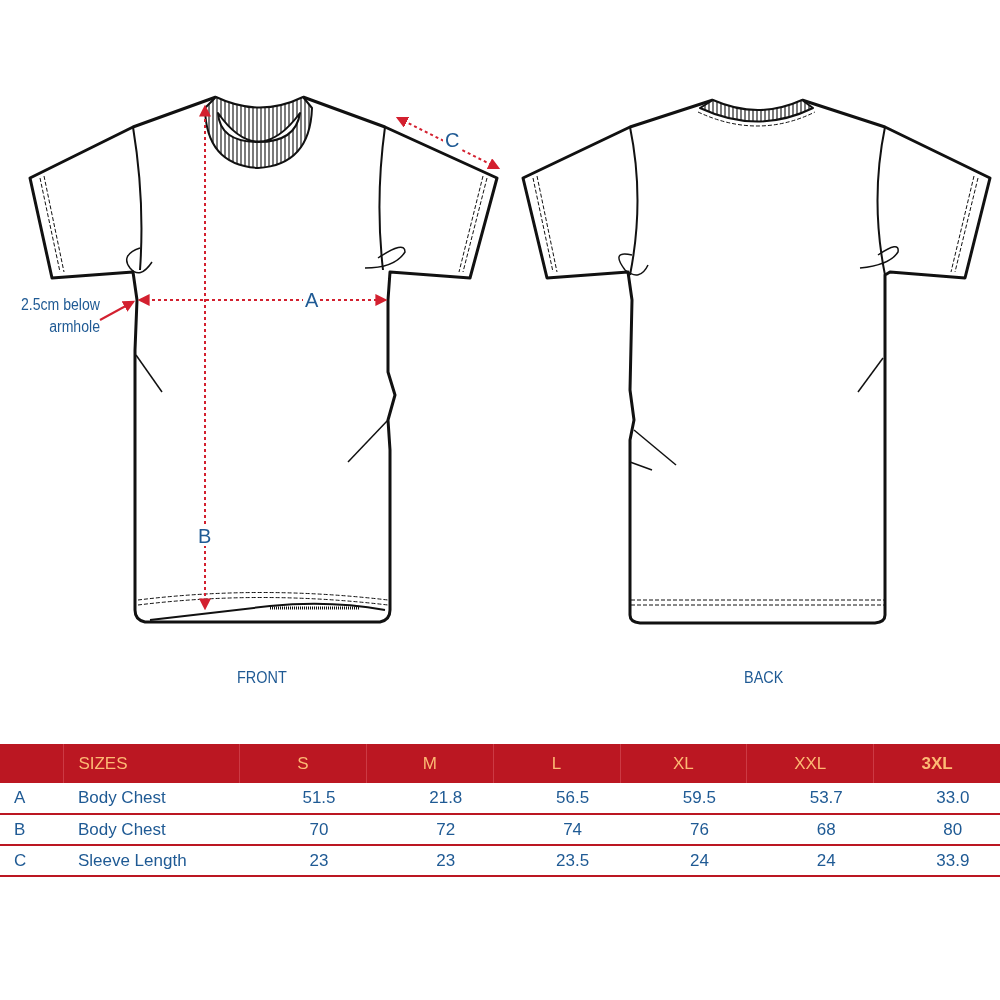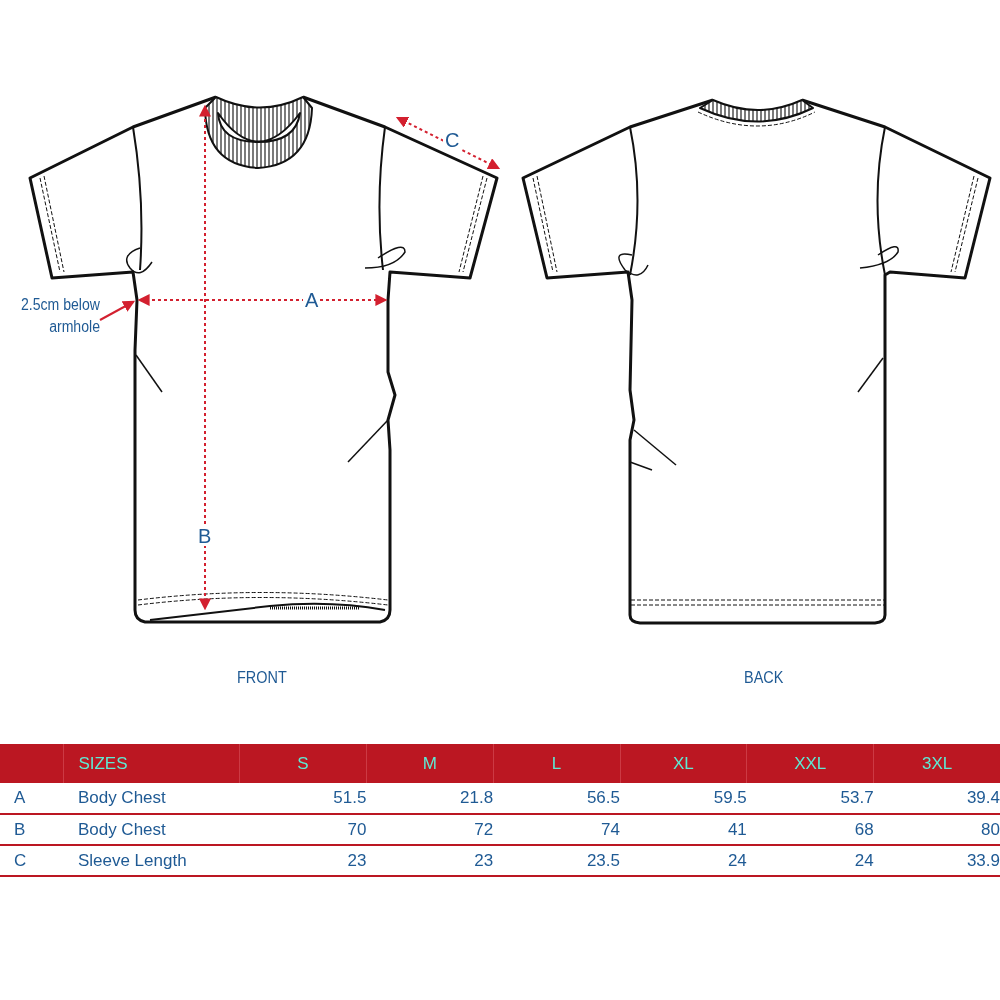--- a/index.html
+++ b/index.html
@@ -3,26 +3,26 @@
 <meta charset="utf-8">
 <style>
   html, body { margin:0; padding:0; background:#ffffff; }
   body { width:1000px; height:1000px; position:relative; overflow:hidden; font-family:"Liberation Sans", sans-serif; }
   .diagram { position:absolute; left:0; top:0; width:1000px; height:700px; }
   .lbl { position:absolute; color:#1f5a94; font-family:"Liberation Sans", sans-serif; }
   .view-label { font-size:17px; transform:scaleX(0.85); transform-origin:left top; letter-spacing:0; }
   .note { font-size:16px; line-height:22px; text-align:right; transform:scaleX(0.88); transform-origin:right top; }
   .dim-letter { font-size:20px; background:#fff; padding:0 2px; line-height:20px; }
   table.sizes { position:absolute; left:0; top:744px; width:1000px; border-collapse:collapse; font-size:17px; }
-  table.sizes th { background:#bb1722; color:#5eead4; font-weight:normal; height:39px; padding:0; text-align:center; border-right:1px solid #cc3a44; }
-  table.sizes th:last-child { border-right:none; }
+  table.sizes th { background:#bb1722; color:#fdba74; font-weight:normal; height:39px; padding:0; text-align:center; border-right:1px solid #cc3a44; }
+  table.sizes th:last-child { border-right:none;font-weight:bold; }
   table.sizes td { color:#1f5a94; height:31px; padding:0; border-bottom:2px solid #bb1722; text-align:center; }
   table.sizes th.c-code, table.sizes td.c-code { width:64px; text-align:left; padding-left:14px; box-sizing:border-box; }
   table.sizes th.c-name, table.sizes td.c-name { width:176px; text-align:left; padding-left:14px; box-sizing:border-box; }
-  table.sizes td.num { text-align:right; padding-left:32px; box-sizing:border-box; }
+  table.sizes td.num { text-align:center; padding-left:32px; box-sizing:border-box; }
   table.sizes th.sz { width:126px; }
 </style>
 </head>
 <body>
 
 <div class="diagram">
   <svg width="1000" height="700" viewBox="0 0 1000 700">
     <defs>
       <marker id="arr" viewBox="0 0 10 10" refX="8" refY="5" markerWidth="6" markerHeight="6" orient="auto-start-reverse">
         <path d="M0,0 L10,5 L0,10 z" fill="#d3202f"></path>
@@ -114,29 +114,29 @@
   </thead>
   <tbody>
     <tr>
       <td class="c-code">A</td>
       <td class="c-name">Body Chest</td>
       <td class="num">51.5</td>
       <td class="num">21.8</td>
       <td class="num">56.5</td>
       <td class="num">59.5</td>
       <td class="num">53.7</td>
-      <td class="num">39.4</td>
+      <td class="num">33.0</td>
     </tr>
     <tr>
       <td class="c-code">B</td>
       <td class="c-name">Body Chest</td>
       <td class="num">70</td>
       <td class="num">72</td>
       <td class="num">74</td>
-      <td class="num">41</td>
+      <td class="num">76</td>
       <td class="num">68</td>
       <td class="num">80</td>
     </tr>
     <tr>
       <td class="c-code">C</td>
       <td class="c-name">Sleeve Length</td>
       <td class="num">23</td>
       <td class="num">23</td>
       <td class="num">23.5</td>
       <td class="num">24</td>

